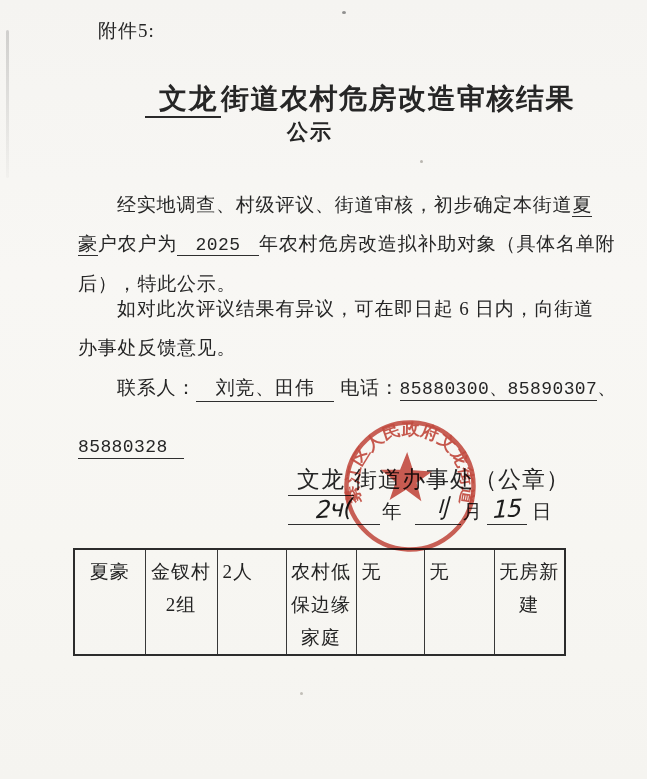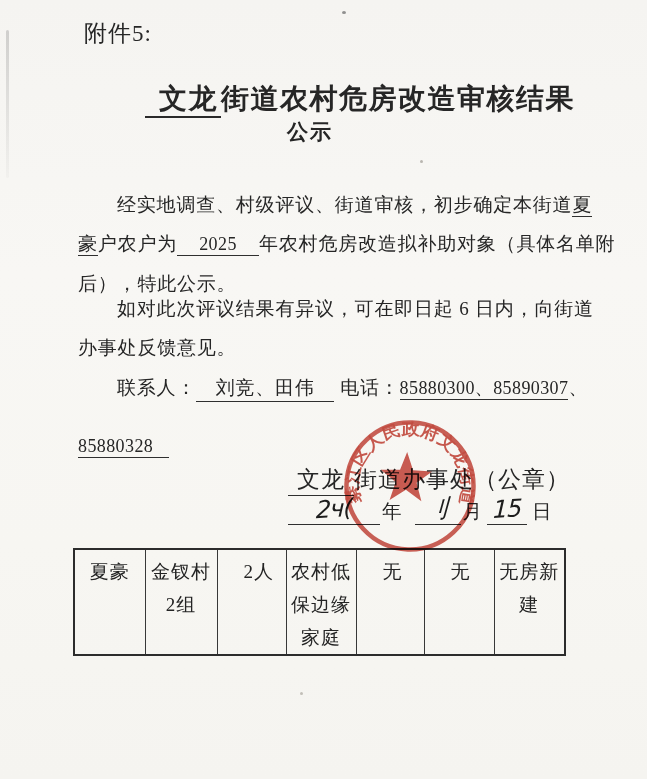--- a/index.html
+++ b/index.html
@@ -8,29 +8,29 @@
     background:linear-gradient(180deg,#f5f4f1 0%,#f8f7f4 35%,#f7f6f2 70%,#f5f4f0 100%);
     font-family:"Liberation Serif","DejaVu Serif",serif;
     color:#262626;
   }
   .abs{position:absolute}
   .seg{white-space:pre}
   
   .u{border-bottom:1.5px solid #2f2f2f;padding-bottom:1px;white-space:pre}
   .ufill{display:inline-block;text-align:center;border-bottom:1.5px solid #2f2f2f;white-space:pre}
   
-  .attach{left:84px;top:18px;font-size:23px;letter-spacing:1px}
+  .attach{left:98px;top:18px;font-size:19px;letter-spacing:1px}
   
   .title-l1{left:145px;top:80px;font-size:28px;font-weight:700;letter-spacing:1.5px;white-space:pre}
   .title-l2{left:287px;top:118px;font-size:21px;font-weight:700;letter-spacing:2px}
   .title-u{border-bottom:2px solid #2a2a2a;padding:0 3px 2px 14px;white-space:pre}
   
   .bl{left:78px;font-size:19px;letter-spacing:0.8px;white-space:pre;height:26px}
   .indent{display:inline-block;width:39px}
-  .digits{font-family:Liberation Serif, serif;font-size:18px;letter-spacing:0.4px}
+  .digits{font-family:Liberation Mono, monospace;font-size:18px;letter-spacing:0.4px}
   .u-year{min-width:82px}
   .u-name{min-width:138px}
   .gap6{display:inline-block;width:6px}
   .u-last{padding-right:16px}
   
   .sigline{left:288px;top:464px;font-size:23px;letter-spacing:1px;white-space:pre}
   .u-sig{min-width:66px}
   .dateline{left:288px;top:498px;font-size:19.5px;letter-spacing:1px;height:32px}
   .dateline>span{display:inline-block;vertical-align:bottom}
   .u-dy{min-width:92px;height:26px}
@@ -46,21 +46,21 @@
   
   .tblwrap{left:73px;top:548px}
   table{border-collapse:collapse;table-layout:fixed;width:491px;border:2px solid #2c2c2c}
   td{
     border:1.6px solid #383838;vertical-align:top;text-align:center;
     padding:5px 2px 0 2px;font-size:19px;line-height:33px;letter-spacing:1px;
     white-space:pre-line;color:#242424;
   }
   tr.hdr{height:87px}
   tr.bod{height:91px}
-  td.cl{text-align:left;padding-left:26px}
+  td.cl{text-align:left;padding-left:5px}
   
   .seal{left:341px;top:417px;width:138px;height:138px;mix-blend-mode:multiply;opacity:.9;z-index:5;transform:rotate(2deg)}
   
   .dot{left:342px;top:11px;width:4px;height:3px;background:#6e6e6e;border-radius:50%;opacity:.75}
   .streak{left:6px;top:30px;width:3px;height:148px;
     background:linear-gradient(180deg,rgba(110,110,110,.28),rgba(110,110,110,.04));border-radius:2px}
   .speck1{left:420px;top:160px;width:3px;height:3px;background:#b9b6b0;border-radius:50%}
   .speck2{left:300px;top:692px;width:3px;height:3px;background:#c2bfb8;border-radius:50%}
 </style>
 </head>

